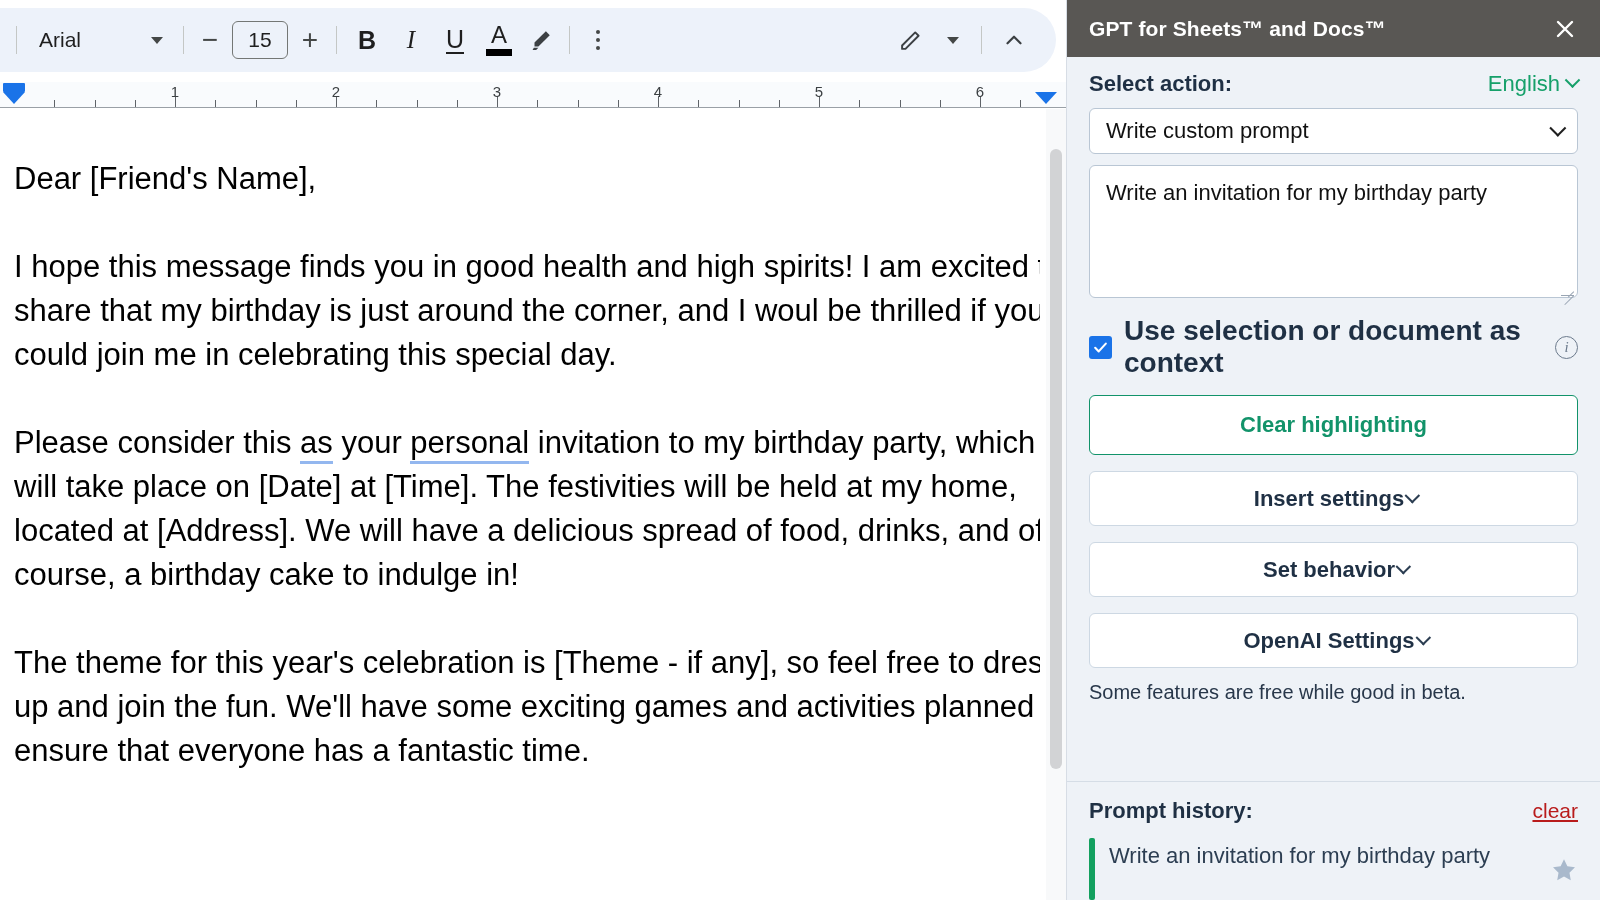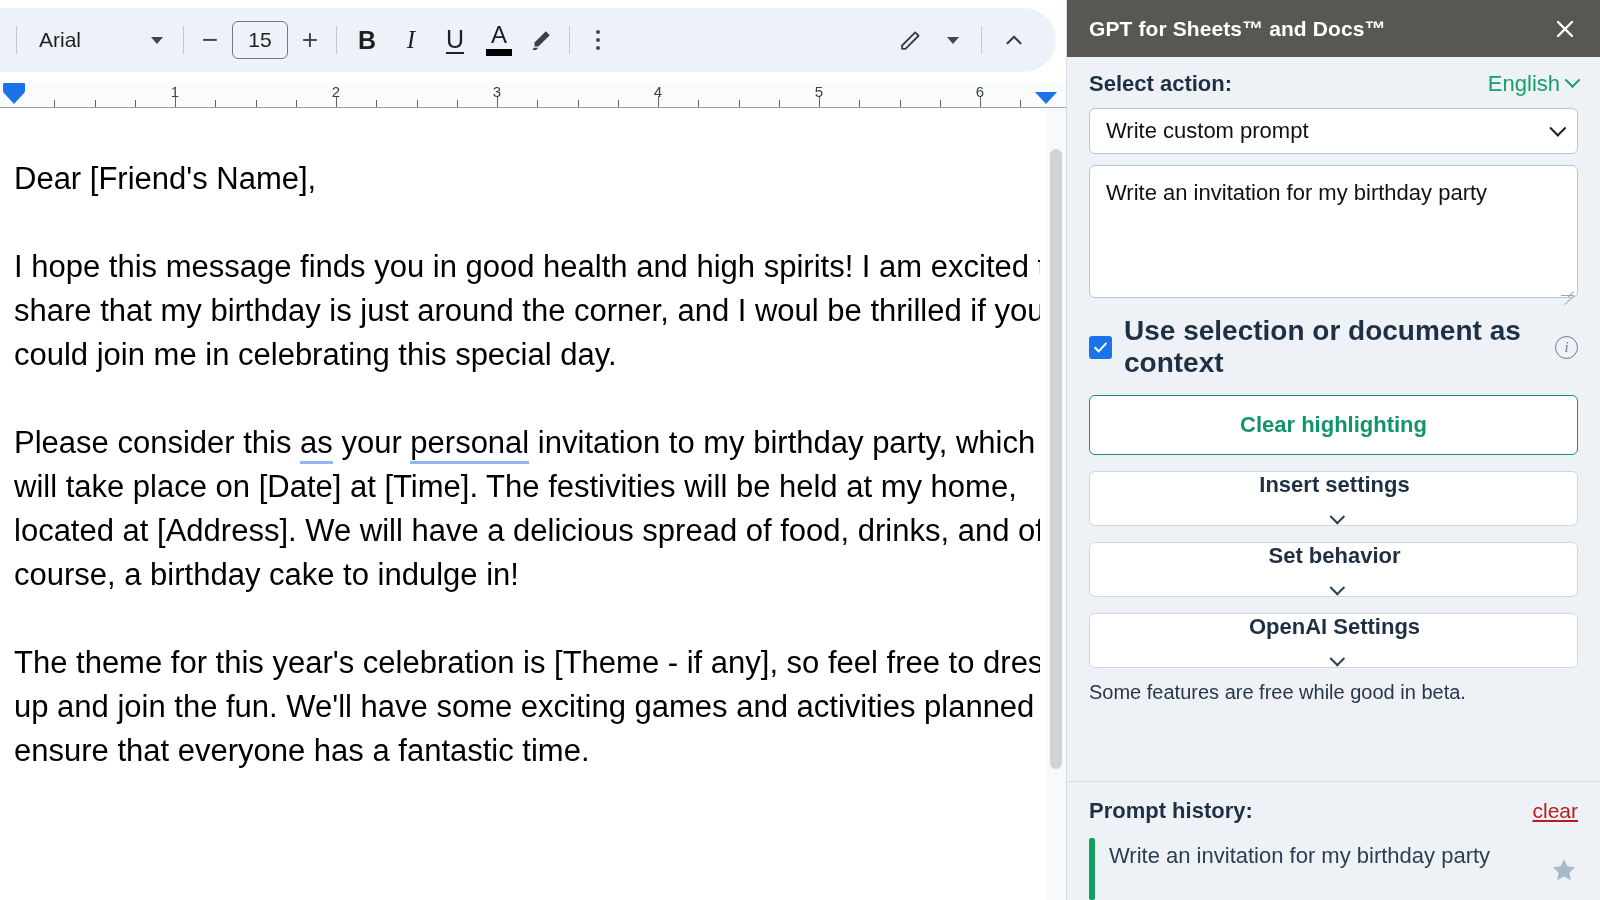--- a/index.html
+++ b/index.html
@@ -237,22 +237,22 @@
   #clear-highlighting-button {
     flex: 1 1 auto; height: 60px; background: #ffffff;
     border: 1.6px solid #12936a; border-radius: 6px; color: #12936a;
     font-size: 22px; font-weight: bold; cursor: pointer;
     font-family: "Liberation Sans", sans-serif;
   }
 
   .accordion {
     margin-top: 16px; width: 100%; height: 55px;
     background: #ffffff; border: 1px solid #cdd8e3; border-radius: 6px;
-    display: flex; align-items: center; justify-content: space-between;
-    padding: 0 18px 0 20px; cursor: pointer; flex-direction: column;
+    display: flex; align-items: center; justify-content: center;
+    padding: 0 18px 0 20px; cursor: pointer;
   }
   .accordion-label { font-size: 22px; font-weight: bold; color: #1f3044; }
   .chev-acc {
     display: inline-block; width: 11px; height: 11px;
     border-right: 2.3px solid #2c3e52;
     border-bottom: 2.3px solid #2c3e52;
     transform: rotate(45deg) translateY(-4px);
   }
 
   #beta-note {

